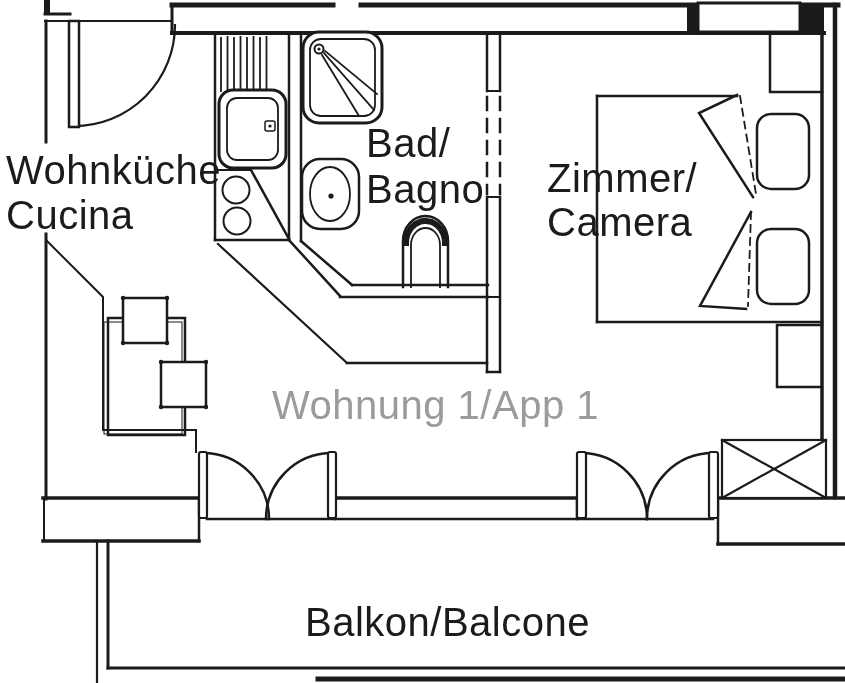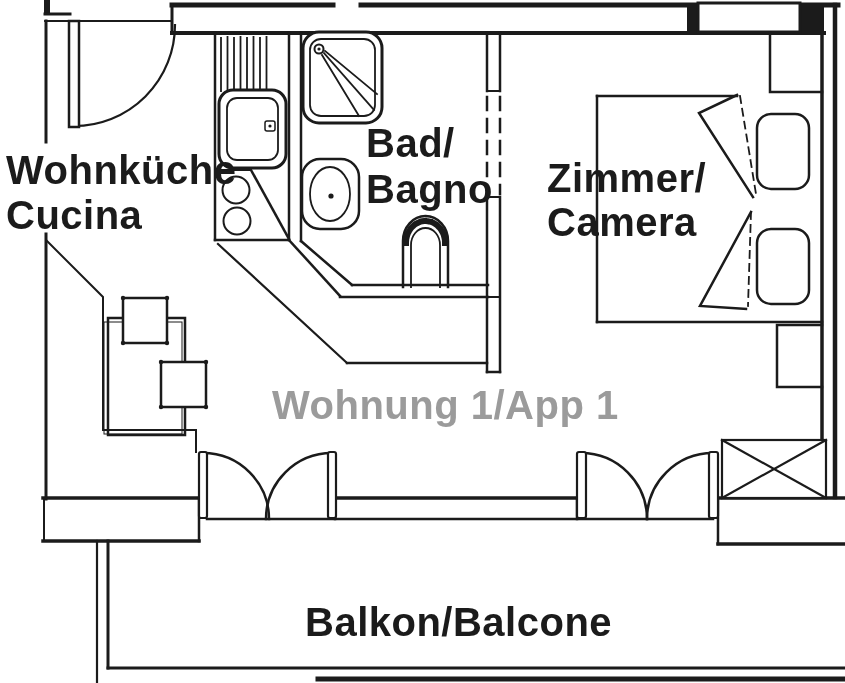--- a/index.html
+++ b/index.html
@@ -1,16 +1,16 @@
 <!DOCTYPE html>
 <html><head>
 <meta charset="utf-8">
 <style>
   html,body{margin:0;padding:0;background:#ffffff;}
-  .stage{position:relative;width:845px;height:683px;background:#ffffff;overflow:hidden;font-weight:bold;}
+  .stage{position:relative;width:845px;height:683px;background:#ffffff;overflow:hidden;}
   svg{display:block;}
   .ln{stroke:#1b1b1b;fill:none;stroke-linecap:square;}
   .fill{fill:#1b1b1b;stroke:none;}
   .white{fill:#ffffff;}
   .lbl{font-family:"Liberation Sans","DejaVu Sans",sans-serif;font-size:40px;fill:#1b1b1b;letter-spacing:0.5px;}
   .lbl-grey{fill:#9b9b9b;}
 </style>
 </head>
 <body>
 

